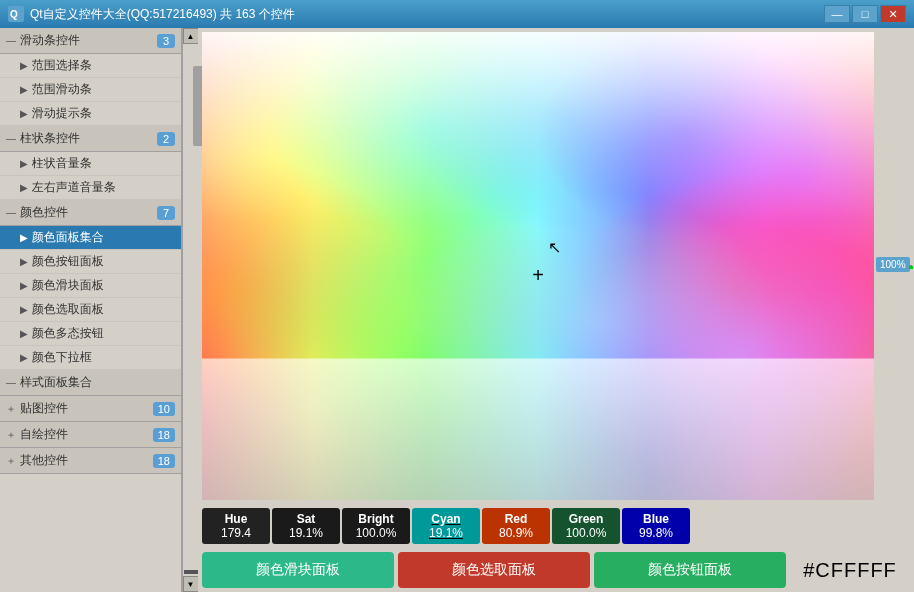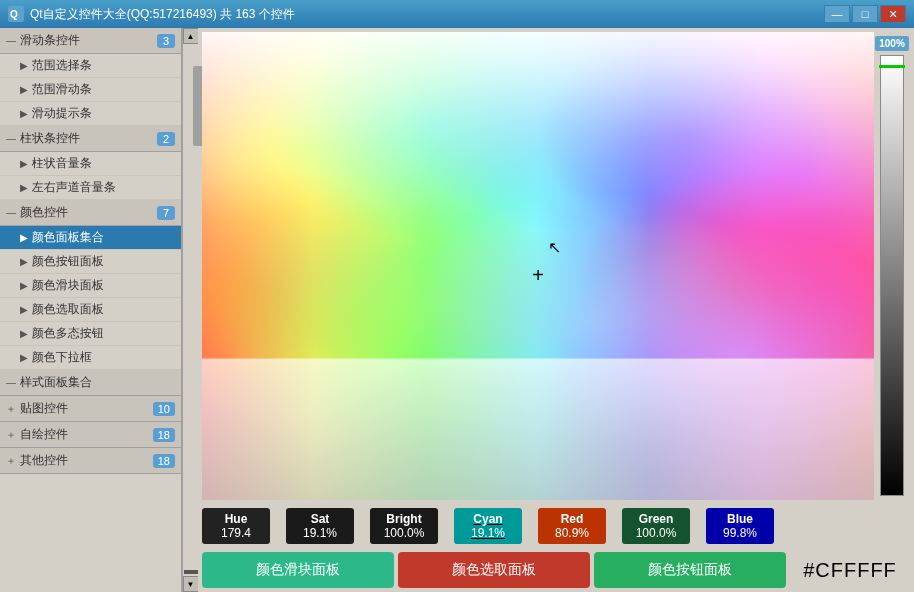--- a/index.html
+++ b/index.html
@@ -86,41 +86,41 @@
     .cursor-crosshair {
       position: absolute; top: 52%; left: 50%; transform: translate(-50%, -50%);
       color: #000; font-size: 20px; pointer-events: none; line-height: 1;
     }
     .cursor-arrow {
       position: absolute; top: 45%; left: 51%; color: #000; font-size: 14px; pointer-events: none;
     }
 
     
     .brightness-slider-panel {
-      width: 36px; display: flex; flex-direction: column; background: #d4d0c8;
-      align-items: center; padding: 4px 2px; font-weight: bold;
+      width: 36px; display: flex; flex-direction: row; background: #d4d0c8;
+      align-items: center; padding: 4px 2px;
     }
     .brightness-label {
       background: #5ba3cc; color: white; font-size: 10px; padding: 2px 4px;
       border-radius: 2px; margin-bottom: 4px; white-space: nowrap;
     }
     .brightness-bar {
       flex: 1; width: 24px; position: relative;
       background: linear-gradient(to bottom, #ffffff, #808080, #000000);
       border: 1px solid #888;
     }
     .brightness-handle {
       position: absolute; left: -2px; right: -2px; top: 2%;
       height: 3px; background: #00cc00; cursor: pointer;
     }
 
     
     .color-values-bar {
       display: flex; align-items: stretch; background: #d4d0c8;
-      padding: 4px; gap: 16px; flex-shrink: 0;
+      padding: 4px; gap: 2px; flex-shrink: 0;
     }
     .color-value-box {
       display: flex; flex-direction: column; align-items: center; justify-content: center;
       padding: 4px 8px; min-width: 68px; border-radius: 3px; cursor: pointer;
     }
     .color-value-box .cv-label { font-size: 12px; font-weight: bold; color: white; }
     .color-value-box .cv-value { font-size: 12px; color: white; }
     .cv-hue { background: #222222; }
     .cv-sat { background: #1a1a1a; padding-left: 8px; }
     .cv-bright { background: #1a1a1a; }

